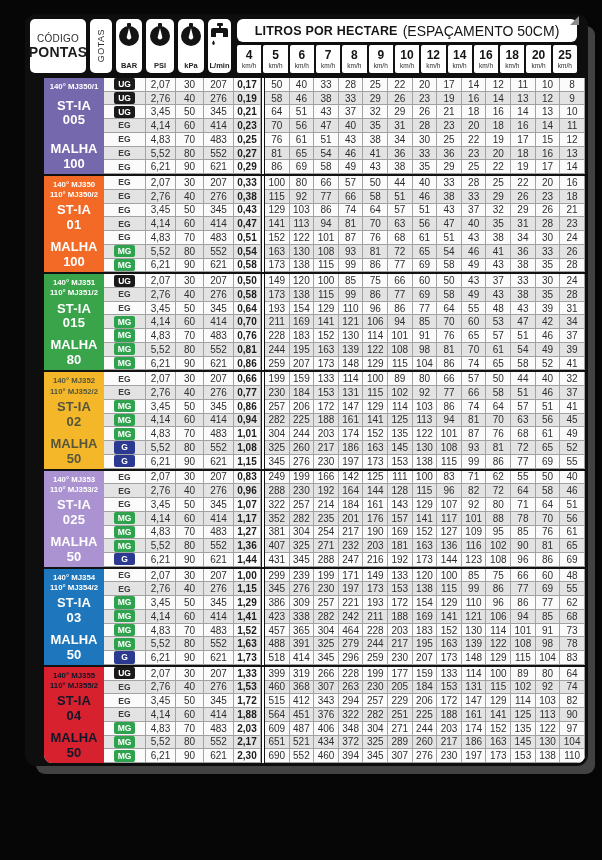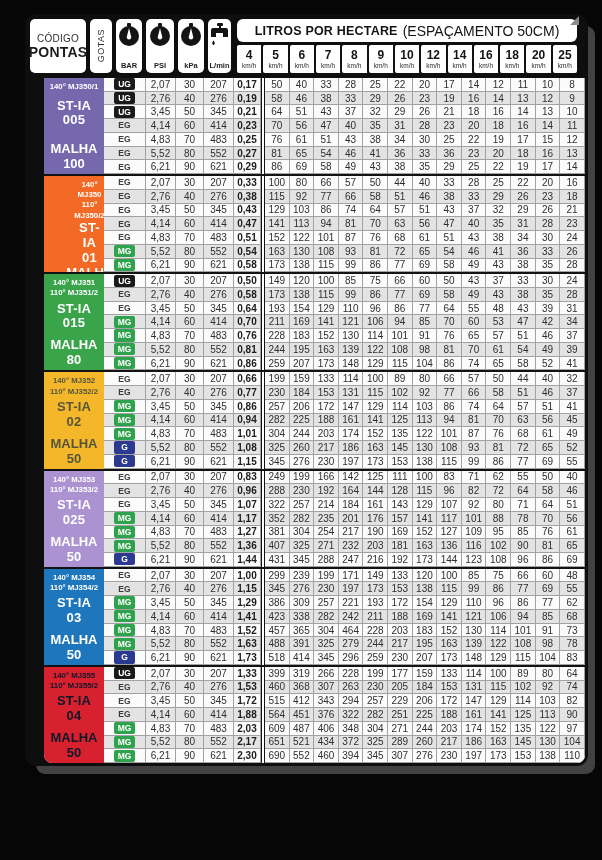--- a/index.html
+++ b/index.html
@@ -364,21 +364,21 @@
             <div class="cell c-val">29</div>
             <div class="cell c-val">25</div>
             <div class="cell c-val">22</div>
             <div class="cell c-val">19</div>
             <div class="cell c-val">17</div>
             <div class="cell c-val">14</div>
           </div>
         </div>
       </div>
       <div class="group">
-        <div class="glabel" style="background: rgb(242, 106, 37); color: rgb(255, 255, 255); padding-left: 32px;">
+        <div class="glabel" style="background: rgb(242, 106, 37); color: rgb(255, 255, 255);">
           <div>
             <div class="gmodel">140° MJ350</div>
             <div class="gmodel">110° MJ350/2</div>
           </div>
           <div class="gcode">
             <div>ST-IA</div>
             <div>01</div>
           </div>
           <div class="gmesh">MALHA 100</div>
         </div>

